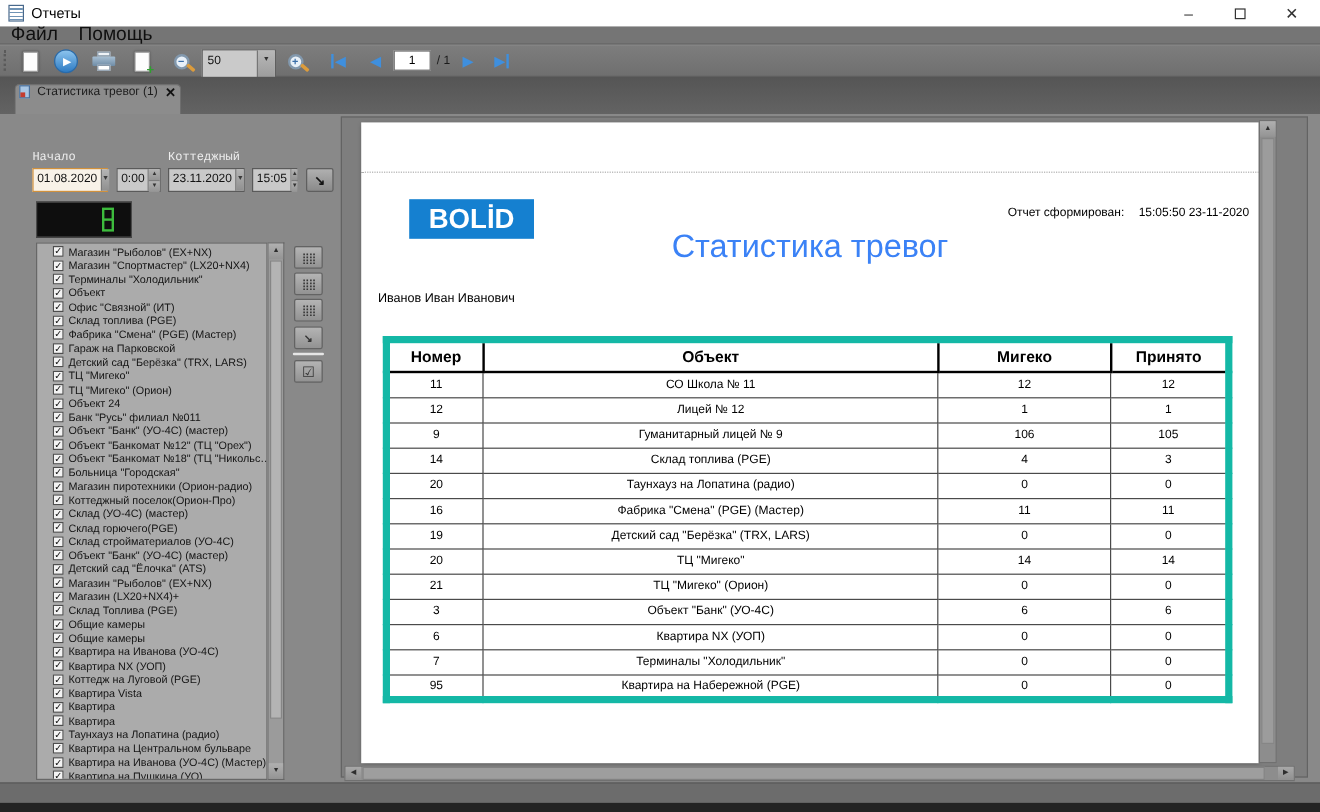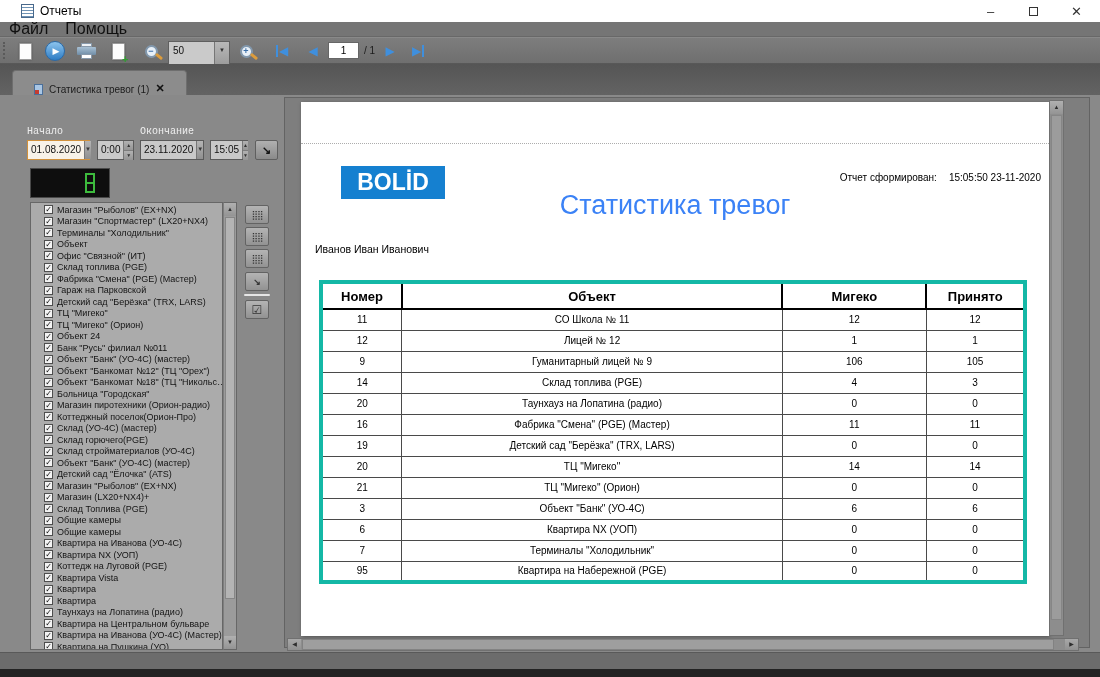--- a/index.html
+++ b/index.html
@@ -1,20 +1,20 @@
 <!DOCTYPE html>
 <html><head>
 <meta charset="utf-8">
 <style>
   * { margin:0; padding:0; box-sizing:border-box; }
   html,body { width:1100px; height:677px; }
   body { font-family:"Liberation Sans", sans-serif; position:relative; background:#898989; overflow:hidden; }
 
   
-  .titlebar { position:absolute; top:0; left:0; right:0; height:22px; background:#ffffff; display:flex; align-items:center; padding-left:21px; z-index:5; }
+  .titlebar { position:absolute; top:0; left:0; right:0; height:22px; background:#ffffff; display:flex; align-items:center; padding-left:7px; z-index:5; }
   .app-icon { width:13px; height:14px; border:1px solid #49698c; background:repeating-linear-gradient(#ffffff 0 2px, #6f93b5 2px 3px); margin-right:6px; }
   .title-text { font-size:12px; color:#000; }
   .win-controls { position:absolute; right:2px; top:0; height:22px; display:flex; }
   .win-btn { width:43px; height:22px; display:flex; align-items:center; justify-content:center; font-size:13px; color:#333; }
   .maxbox { width:9px; height:9px; border:1px solid #333; }
 
   
   .menubar { position:absolute; top:22px; left:0; right:0; height:15px; background:#757575; display:flex; gap:17px; align-items:center; padding-left:9px; border-bottom:1px solid #686868; }
   .menu-item { font-size:16px; color:#101010; }
 
@@ -35,21 +35,21 @@
   .combo-val { flex:1; font-size:10px; color:#111; padding-left:4px; line-height:17px; }
   .combo-dd { width:15px; background:linear-gradient(#b8b8b8,#8d8d8d); border-left:1px solid #767676; font-size:6px; color:#303030; text-align:center; line-height:17px; }
   .nav { color:#3f8fdd; font-size:12px; line-height:1; }
   .bar-l { border-left:2px solid #3f8fdd; padding-left:1px; }
   .bar-r { border-right:2px solid #3f8fdd; padding-right:1px; }
   .page-input { position:absolute; left:328px; top:4px; width:31px; height:17px; background:#fff; border:1px solid #666; font-size:10px; text-align:center; font-family:"Liberation Sans",sans-serif; }
   .page-total { position:absolute; left:364px; top:7px; font-size:10px; color:#1b1b1b; }
 
   
   .tabstrip { position:absolute; top:64px; left:0; right:0; height:31px; background:linear-gradient(#555,#636363); }
-  .tab { position:absolute; left:12px; bottom:0; height:25px; background:#8c8c8c; border:1px solid #6e6e6e; border-bottom:none; border-radius:4px 4px 0 0; display:flex; align-items:flex-end; padding:0 21px; gap:6px; }
+  .tab { position:absolute; left:12px; bottom:0; height:25px; background:#8c8c8c; border:1px solid #6e6e6e; border-bottom:none; border-radius:4px 4px 0 0; display:flex; align-items:flex-start; padding:0 3px; gap:6px; }
   .tab-icon { width:9px; height:11px; background:#a9c6e4; border:1px solid #4a6f9a; position:relative; }
   .tab-icon::after { content:""; position:absolute; left:0; bottom:0; width:4px; height:4px; background:#c43c30; }
   .tab-label { font-size:10px; color:#1c1c1c; }
   .tab-close { font-size:11px; font-weight:bold; color:#111; }
 
   
   .workarea { position:absolute; top:95px; left:0; right:0; height:557px; background:#898989; }
 
   .flabel { position:absolute; font-size:10px; color:#eeeeee;font-family:Liberation Mono, monospace; }
   .dfield { position:absolute; top:45px; height:20px; background:#c9c9c9; border:1px solid #5a5a5a; display:flex; }
@@ -85,21 +85,21 @@
   .vscroll .sb-thumb { top:14px; height:505px; background:#9c9c9c; }
   .hscroll { position:absolute; left:2px; top:540px; width:792px; height:13px; background:#8d8d8d; border:1px solid #707070; }
   .h-btn { position:absolute; top:0; width:13px; height:11px; background:linear-gradient(#a8a8a8,#909090); font-size:6px; color:#2e2e2e; text-align:center; line-height:11px; }
   .h-thumb { position:absolute; left:14px; top:0; width:752px; height:11px; background:#9e9e9e; border:1px solid #828282; }
 
   .margin-line { position:absolute; top:41px; left:0; right:0; border-top:1px dotted #adadad; }
   .logo { position:absolute; left:40px; top:64px; width:104px; height:33px; background:#1580d0; color:#fff; font-size:23px; font-weight:bold; display:flex; align-items:center; justify-content:center; letter-spacing:0px; }
   .gen { position:absolute; right:8px; top:70px; font-size:10px; color:#000; display:flex; gap:12px; }
   .rep-title { position:absolute; top:88px; left:0; right:0; text-align:center; font-size:27px; color:#3b82f6; }
   .author { position:absolute; left:14px; top:141px; font-size:10.5px; color:#000; }
-  table.rep-table { position:absolute; left:18px; top:178px; width:708px; border-collapse:collapse; border:4px solid #14b8a6; background:#fff; }
+  table.rep-table { position:absolute; left:18px; top:178px; width:708px; border-collapse:collapse; border:6px solid #14b8a6; background:#fff; }
   .rep-table th { border:2px solid #000; height:27px; font-size:13px; font-weight:bold; color:#000; }
   .rep-table td { border:1px solid #4a4a4a; height:21px; font-size:10px; text-align:center; color:#000; }
   .rep-table th:nth-child(1), .rep-table td:nth-child(1) { width:11.5%; }
   .rep-table th:nth-child(2), .rep-table td:nth-child(2) { width:54%; }
   .rep-table th:nth-child(3), .rep-table td:nth-child(3) { width:20.5%; }
   .rep-table th:nth-child(4), .rep-table td:nth-child(4) { width:14%; }
 
   
   .statusstrip { position:absolute; top:652px; left:0; right:0; height:17px; background:#6c6c6c; border-top:1px solid #595959; }
   .bottombar { position:absolute; top:669px; left:0; right:0; height:8px; background:#232323; }
@@ -172,21 +172,21 @@
   <div class="tab">
     <span class="tab-icon"></span>
     <span class="tab-label">Статистика тревог (1)</span>
     <span class="tab-close">✕</span>
   </div>
 </div>
 
 <div class="workarea">
 
   <div class="flabel" style="left:27px; top:31px">Начало</div>
-  <div class="flabel" style="left:140px; top:31px">Окончание</div>
+  <div class="flabel" style="left:140px; top:31px">Коттеджный</div>
 
   <div class="dfield focused" style="left:27px; width:63px">
     <span class="dval">01.08.2020</span>
     <span class="dd">▼</span>
   </div>
   <div class="dfield" style="left:97px; width:37px">
     <span class="dval">0:00</span>
     <span class="spin">
         <span>▲</span>
         <span>▼</span>

